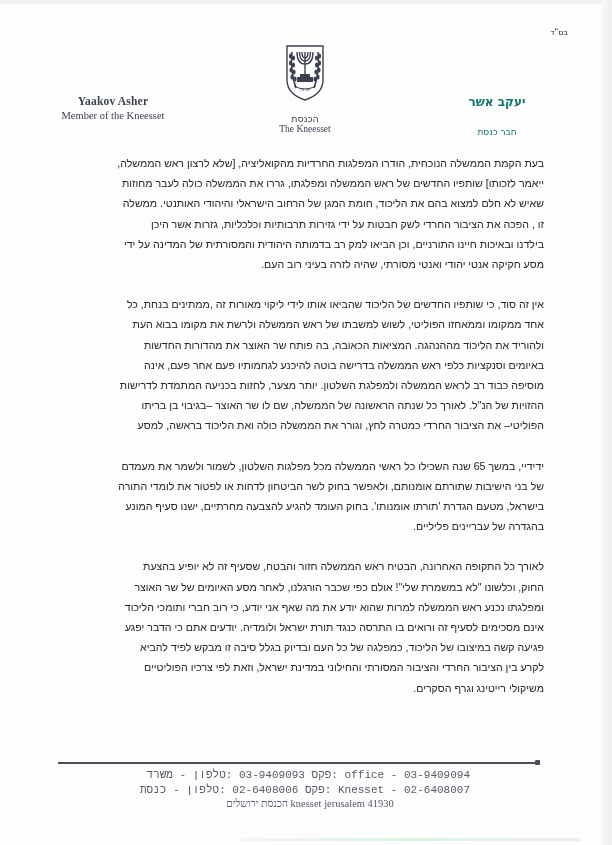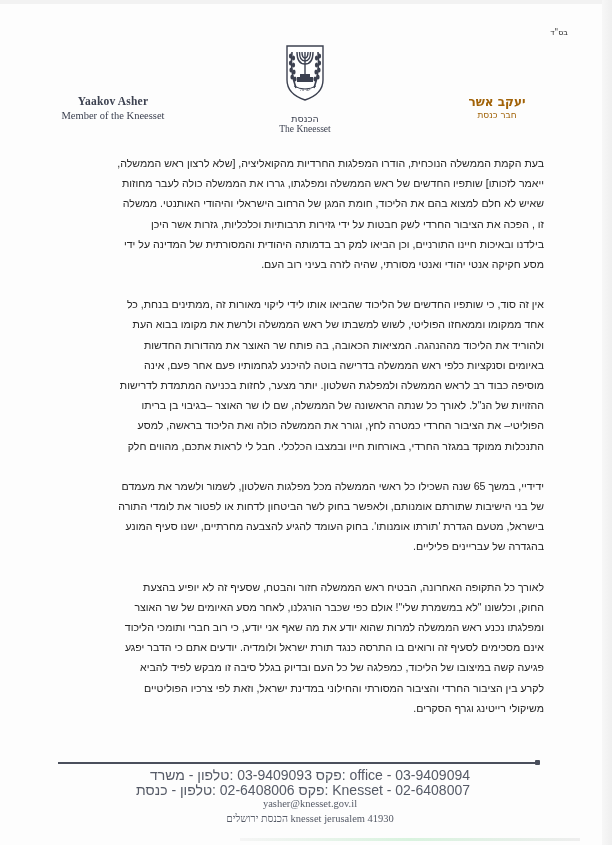--- a/index.html
+++ b/index.html
@@ -9,39 +9,39 @@
     .page { position: absolute; left: 0; top: 0; width: 612px; height: 845px; background: #fdfdfd; }
     .scan-edge-right { position: absolute; right: 0; top: 0; width: 10px; height: 845px; background: linear-gradient(to right, #f7f7f7, #efefef); }
     .scan-line-top { position: absolute; left: 0; top: 0; width: 612px; height: 4px; background: #f2f2f2; }
 
     .bsd { position: absolute; top: 28px; right: 44px; font-size: 8px; color: #333; direction: rtl; font-family: "DejaVu Sans", sans-serif; }
 
     .en-block { position: absolute; left: 48px; top: 95px; width: 130px; text-align: center; font-family: "Liberation Serif", serif; color: #3c4150; }
     .en-name { font-size: 11.5px; font-weight: bold; letter-spacing: 0.2px; }
     .en-role { font-size: 10.5px; margin-top: 3px; }
 
-    .he-block { position: absolute; right: 70px; top: 95px; width: 90px; text-align: center; direction: rtl; color: #a16207; }
+    .he-block { position: absolute; right: 70px; top: 95px; width: 90px; text-align: center; direction: rtl; color: #0f766e; }
     .he-name { font-size: 12px; font-weight: bold; font-family: "DejaVu Sans", sans-serif; }
-    .he-role { font-size: 9px; margin-top: 1px; font-family: "DejaVu Sans", sans-serif; }
+    .he-role { font-size: 9px; margin-top: 18px; font-family: "DejaVu Sans", sans-serif; }
 
     .emblem-block { position: absolute; left: 266px; top: 44px; width: 78px; text-align: center; color: #3c4150; }
     .emblem { width: 42px; height: 58px; margin: 0 auto; display: block; }
     .emblem-he { font-size: 9.5px; margin-top: 11px; direction: rtl; font-family: "DejaVu Sans", sans-serif; }
     .emblem-en { font-size: 9.5px; font-family: "Liberation Serif", serif; }
 
     .body-text { position: absolute; left: 94px; top: 153px; width: 450px; direction: rtl; text-align: right; font-size: 10.6px; line-height: 20.2px; color: #262626; }
     .para { margin-bottom: 20px; }
     .para p { white-space: nowrap; }
 
     .footer-rule { position: absolute; left: 58px; top: 762px; width: 480px; height: 2px; background: #4a4f5c; }
     .footer-rule-dot { position: absolute; left: 535px; top: 760px; width: 5px; height: 5px; background: #4a4f5c; border-radius: 1px; }
     .footer { position: absolute; left: 150px; top: 768px; width: 320px; text-align: center; color: #555a66; font-size: 9.5px; line-height: 14.5px; }
     .footer .fline { white-space: nowrap; }
     .footer .ltr { font-family: "Liberation Serif", serif; font-size: 10.5px; }
-    .footer .mixed { font-family: Liberation Sans, sans-serif; font-size: 14px; }
+    .footer .mixed { font-family: Liberation Mono, monospace; font-size: 11px; }
     .bottom-shade { position: absolute; left: 240px; top: 838px; width: 340px; height: 3px; background: linear-gradient(to right, #f5f5f5, #d9f3df, #eeeeee); }
   </style>
 </head>
 <body>
 
 <div class="page">
   <div class="scan-line-top"></div>
   <div class="scan-edge-right"></div>
 
   <div class="bsd">בס"ד</div>
@@ -108,21 +108,20 @@
       <p>מסע חקיקה אנטי יהודי ואנטי מסורתי, שהיה לזרה בעיני רוב העם.</p>
     </div>
     <div class="para">
       <p>אין זה סוד, כי שותפיו החדשים של הליכוד שהביאו אותו לידי ליקוי מאורות זה ,ממתינים בנחת, כל</p>
       <p>אחד ממקומו וממאחזו הפוליטי, לשוש למשבתו של ראש הממשלה ולרשת את מקומו בבוא העת</p>
       <p>ולהוריד את הליכוד מההנהגה. המציאות הכאובה, בה פותח שר האוצר את מהדורות החדשות</p>
       <p>באיומים וסנקציות כלפי ראש הממשלה בדרישה בוטה להיכנע לגחמותיו פעם אחר פעם, אינה</p>
       <p>מוסיפה כבוד רב לראש הממשלה ולמפלגת השלטון. יותר מצער, לחזות בכניעה המתמדת לדרישות</p>
       <p>ההזויות של הנ"ל. לאורך כל שנתה הראשונה של הממשלה, שם לו שר האוצר –בגיבוי בן בריתו</p>
       <p>הפוליטי– את הציבור החרדי כמטרה לחץ, וגורר את הממשלה כולה ואת הליכוד בראשה, למסע</p>
-      <p>התנכלות ממוקד במגזר החרדי, באורחות חייו ובמצבו הכלכלי. חבל לי לראות אתכם, מהווים חלק</p>
     </div>
     <div class="para">
       <p>ידידיי, במשך 65 שנה השכילו כל ראשי הממשלה מכל מפלגות השלטון, לשמור ולשמר את מעמדם</p>
       <p>של בני הישיבות שתורתם אומנותם, ולאפשר בחוק לשר הביטחון לדחות או לפטור את לומדי התורה</p>
       <p>בישראל, מטעם הגדרת 'תורתו אומנותו'. בחוק העומד להגיע להצבעה מחרתיים, ישנו סעיף המונע</p>
       <p>בהגדרה של עבריינים פליליים.</p>
     </div>
     <div class="para">
       <p>לאורך כל התקופה האחרונה, הבטיח ראש הממשלה חזור והבטח, שסעיף זה לא יופיע בהצעת</p>
       <p>החוק, וכלשונו "לא במשמרת שלי"! אולם כפי שכבר הורגלנו, לאחר מסע האיומים של שר האוצר</p>
@@ -133,18 +132,17 @@
       <p>משיקולי רייטינג וגרף הסקרים.</p>
     </div>
   </div>
 
   <div class="footer-rule"></div>
   <div class="footer-rule-dot"></div>
 
   <div class="footer">
     <div class="fline mixed" dir="rtl">office -  03-9409094 :פקס   03-9409093 :טלפון - משרד</div>
     <div class="fline mixed" dir="rtl">Knesset -   02-6408007 :פקס   02-6408006 :טלפון - כנסת</div>
-    <div class="fline ltr">yasher@knesset.gov.il</div>
     <div class="fline ltr" dir="rtl">knesset jerusalem  41930  הכנסת ירושלים</div>
   </div>
 
   <div class="bottom-shade"></div>
 </div>
 
 </body></html>

